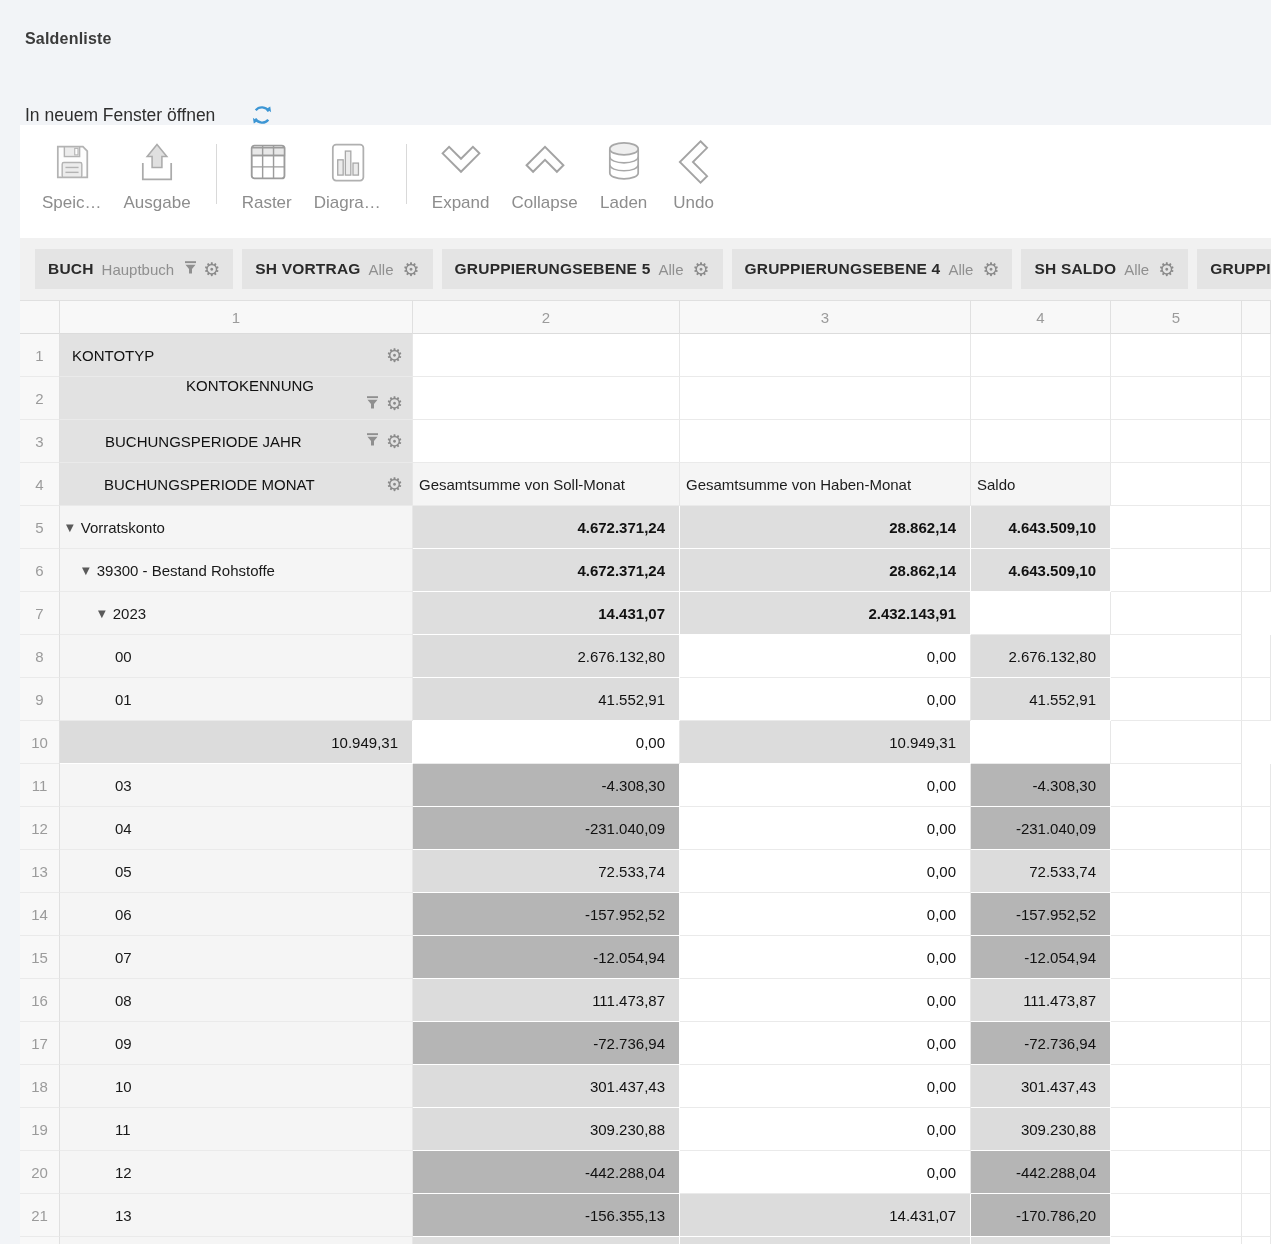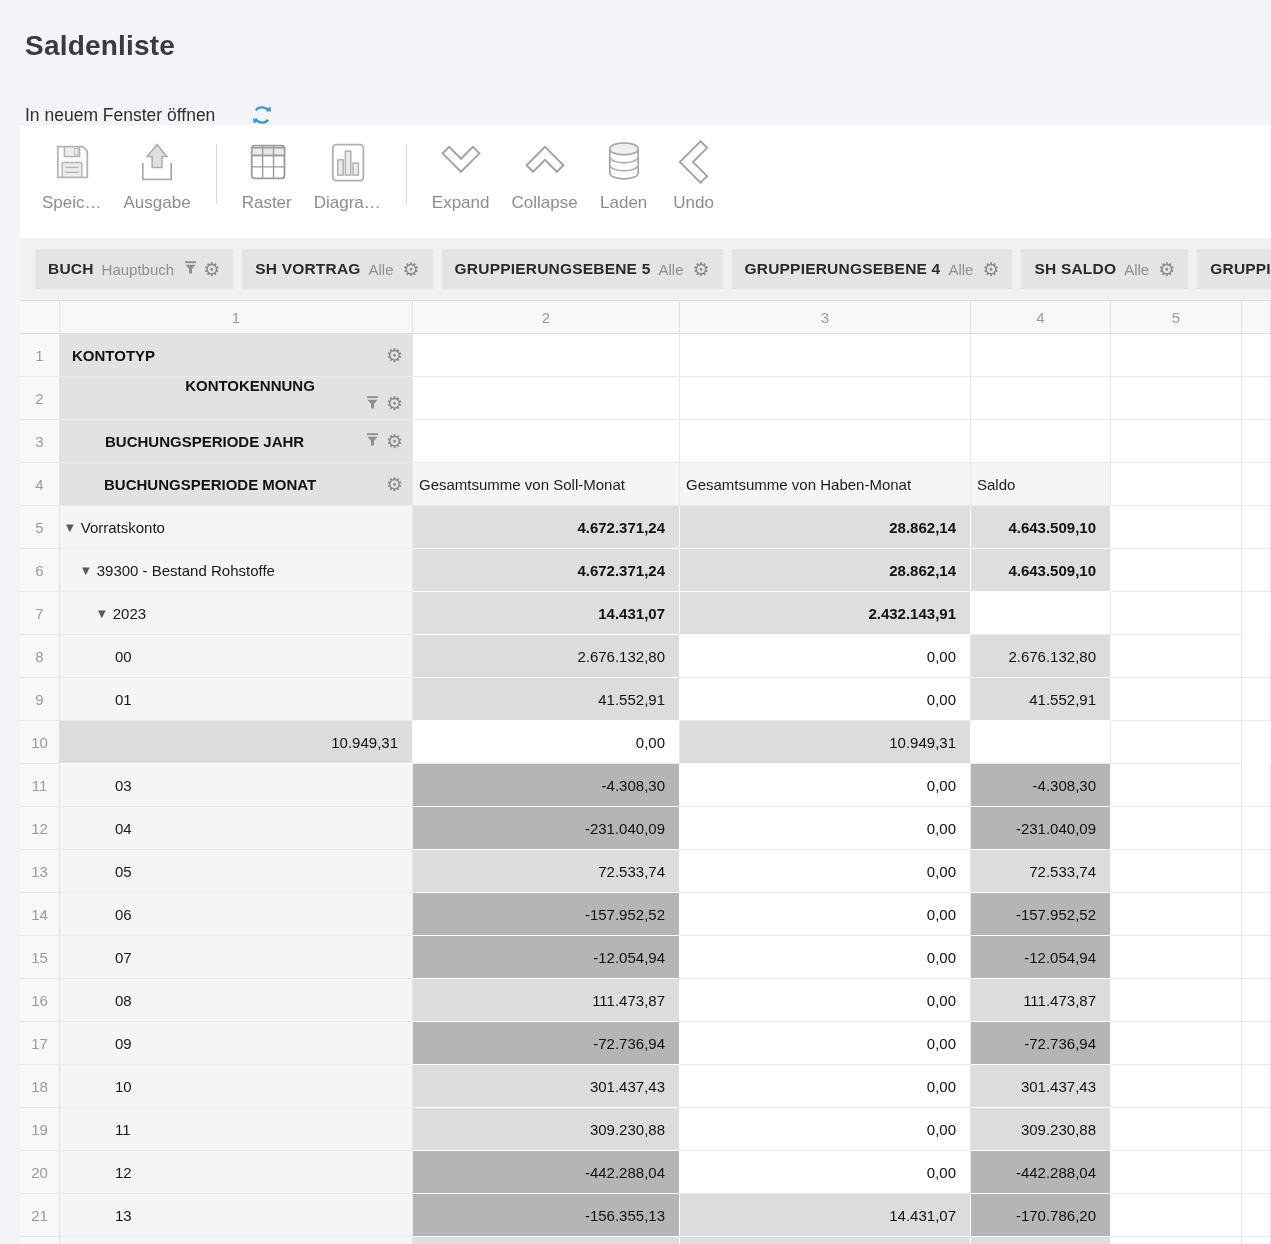--- a/index.html
+++ b/index.html
@@ -4,21 +4,21 @@
 <style>
   html,body{margin:0;padding:0;}
   body{
     width:1271px;height:1244px;overflow:hidden;position:relative;
     background:#f2f4f7;
     font-family:"Liberation Sans", sans-serif;
     color:#1a1a1a;
   }
   .page-title{
     position:absolute;left:25px;top:30px;margin:0;
-    font-size:28px;font-weight:bold;color:#3b3b3b;letter-spacing:.2px;
+    font-size:16px;font-weight:bold;color:#3b3b3b;letter-spacing:.2px;
   }
   .open-row{position:absolute;left:25px;top:102px;display:flex;align-items:center;}
   .open-link{font-size:17.5px;color:#2e2e2e;text-decoration:none;cursor:pointer;}
   .refresh{margin-left:34px;display:flex;align-items:center;cursor:pointer;}
 
   
   .toolbar{
     position:absolute;left:20px;top:125px;width:1251px;height:113px;background:#ffffff;
     display:flex;align-items:flex-start;padding-top:13px;box-sizing:border-box;
   }
@@ -47,21 +47,21 @@
     position:absolute;left:20px;top:300px;width:1251px;height:944px;background:#ffffff;
     overflow:hidden;border-top:1px solid #e0e0e0;box-sizing:border-box;
   }
   .grow,.ghead{display:grid;grid-template-columns:40px 353px 267px 291px 140px 131px 29px;}
   .ghead{height:33px;}
   .grow{height:43px;}
   .gcell{box-sizing:border-box;border-right:1px solid #e7e7e7;border-bottom:1px solid #eaeaea;
     font-size:15px;display:flex;align-items:center;overflow:hidden;}
   .ghc{background:#f8f8f8;color:#9b9b9b;justify-content:center;border-right:1px solid #e0e0e0;border-bottom:1px solid #dcdcdc;}
   .rn{background:#f8f8f8;color:#9b9b9b;justify-content:center;border-right:1px solid #e0e0e0;}
-  .fieldc{background:#e2e2e2;font-weight:bold;color:#111;}
+  .fieldc{background:#e2e2e2;font-weight:normal;color:#111;}
   .fic{margin-left:auto;display:flex;align-items:center;gap:6px;padding-right:9px;}
   .hierc{background:#f5f5f5;color:#191919;}
   .mh{background:#f5f5f5;padding-left:6px;color:#1c1c1c;}
   .wcell{background:#ffffff;}
   .vc{justify-content:flex-end;padding-right:14px;color:#111;}
   .vc.sub{background:#dedede;font-weight:bold;border-right-color:#ffffff;border-bottom-color:#ffffff;}
   .vc.pos{background:#dcdcdc;border-right-color:#ffffff;border-bottom-color:#ffffff;}
   .vc.neg{background:#b5b5b5;border-right-color:#ffffff;border-bottom-color:#ffffff;}
   .vc.zero{background:#ffffff;}
   .tri{color:#5a5a5a;font-size:10px;margin-right:7px;cursor:pointer;font-family:"DejaVu Sans",sans-serif;}

